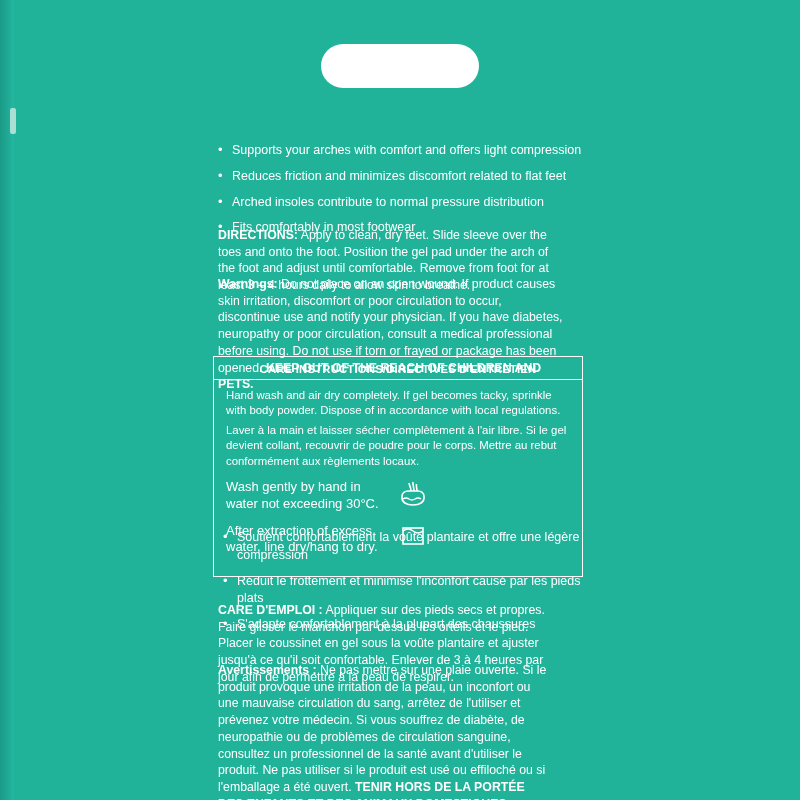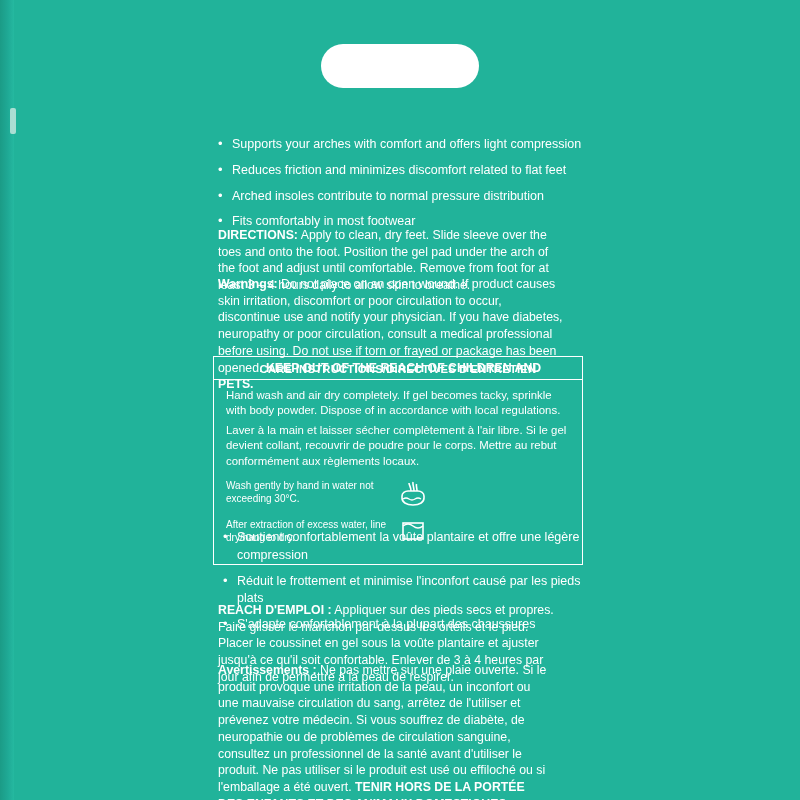--- a/index.html
+++ b/index.html
@@ -86,21 +86,21 @@
     line-height: 1.36;
     margin-bottom: 13px;
     text-align: left;
   }
   .block b, .bold {
     font-weight: bold;
   }
   .first-bullets {
     position: absolute;
     left: 218px;
-    top: 136px;
+    top: 142px;
     width: 400px;
   }
   .dir-block {
     position: absolute;
     left: 218px;
     top: 216px;
     width: 340px;
     margin-top: 11px;
   }
   .warn-block {
@@ -143,21 +143,21 @@
     align-items: flex-start;
     margin-bottom: 10px;
   }
   .care-col {
     width: 50%;
     display: flex;
     align-items: flex-start;
     box-sizing: border-box;
   }
   .care-col .txt {
-    font-size: 10px;
+    font-size: 13px;
     line-height: 1.3;
     flex: 1;
   }
   .care-col.left .txt { padding-right: 6px; }
   .icon-box {
     width: 30px;
     flex: 0 0 30px;
     display: flex;
     justify-content: center;
     align-items: flex-start;
@@ -247,21 +247,21 @@
       </div>
     </div>
 
     <ul class="bullets second-bullets">
       <li>Soutient confortablement la voûte plantaire et offre une légère compression</li>
       <li>Réduit le frottement et minimise l'inconfort causé par les pieds plats</li>
       <li>S'adapte confortablement à la plupart des chaussures</li>
     </ul>
 
     <div class="block mode-block">
-      <span class="bold">REACH D'EMPLOI :</span><span> Appliquer sur des pieds secs et propres. Faire glisser le manchon par-dessus les orteils et le pied. Placer le coussinet en gel sous la voûte plantaire et ajuster jusqu'à ce qu'il soit confortable. Enlever de 3 à 4 heures par jour afin de permettre à la peau de respirer.</span>
+      <span class="bold">CARE D'EMPLOI :</span><span> Appliquer sur des pieds secs et propres. Faire glisser le manchon par-dessus les orteils et le pied. Placer le coussinet en gel sous la voûte plantaire et ajuster jusqu'à ce qu'il soit confortable. Enlever de 3 à 4 heures par jour afin de permettre à la peau de respirer.</span>
     </div>
 
     <div class="block avert-block">
       <span class="bold">Avertissements :</span><span> Ne pas mettre sur une plaie ouverte. Si le produit provoque une irritation de la peau, un inconfort ou une mauvaise circulation du sang, arrêtez de l'utiliser et prévenez votre médecin. Si vous souffrez de diabète, de neuropathie ou de problèmes de circulation sanguine, consultez un professionnel de la santé avant d'utiliser le produit. Ne pas utiliser si le produit est usé ou effiloché ou si l'emballage a été ouvert. </span><span class="bold">TENIR HORS DE LA PORTÉE DES ENFANTS ET DES ANIMAUX DOMESTIQUES.</span>
     </div>
 
   </div>
 </div>
 
 </body></html>

